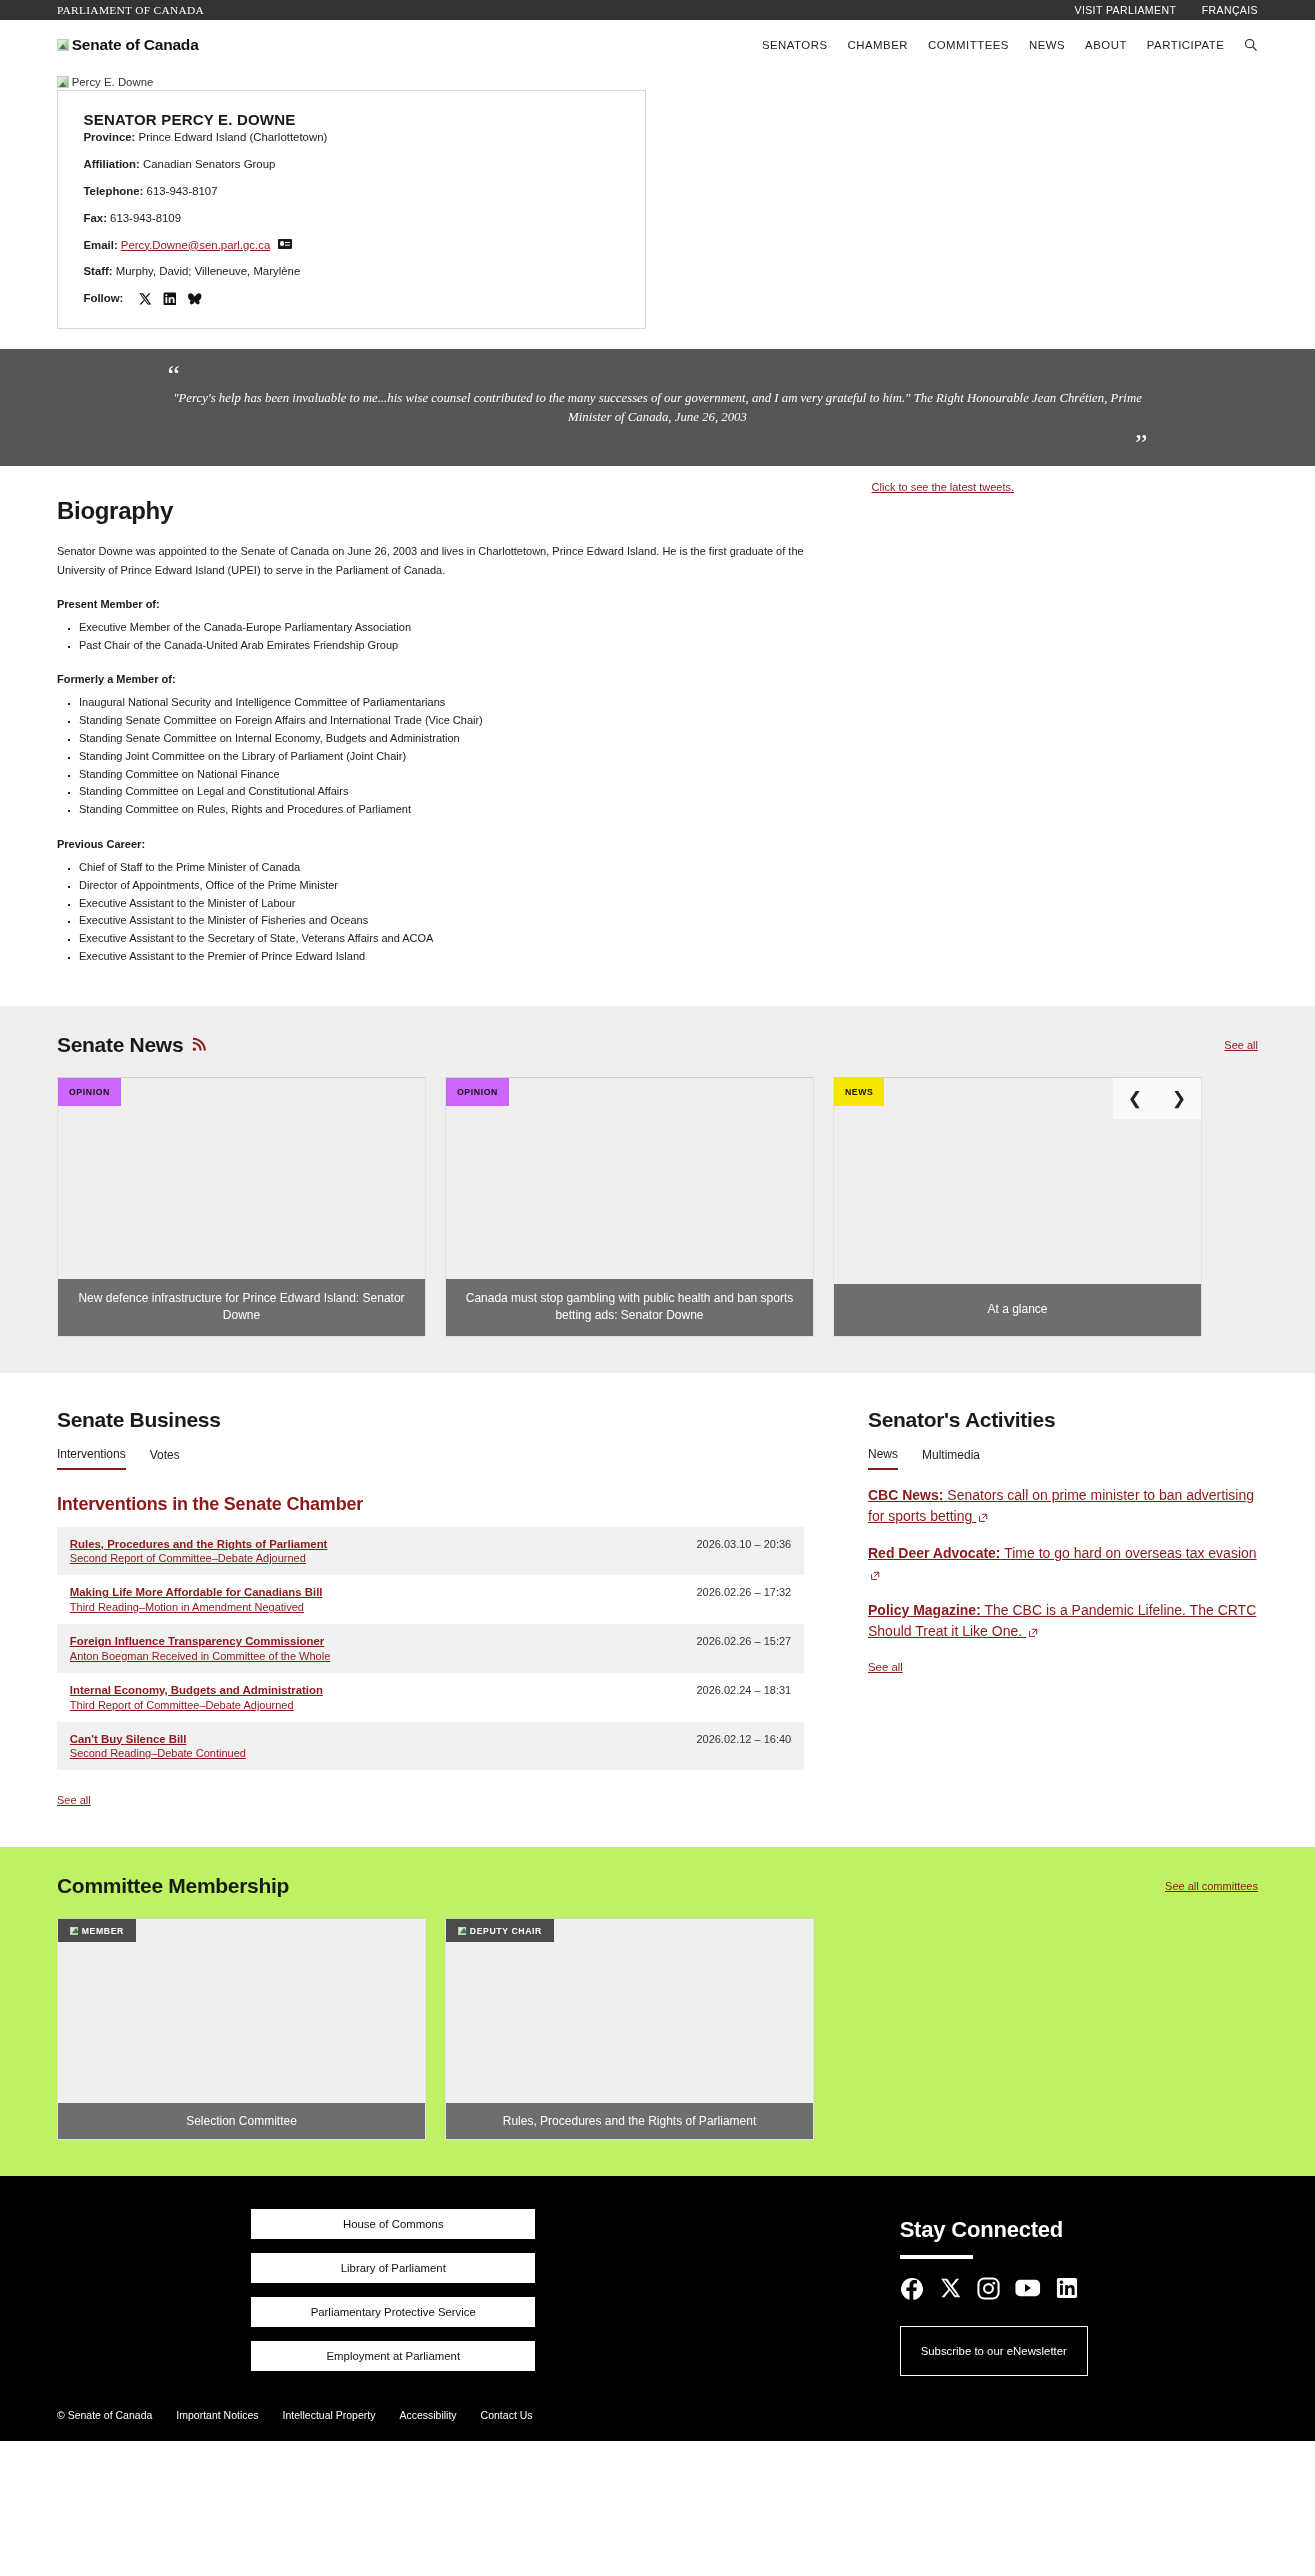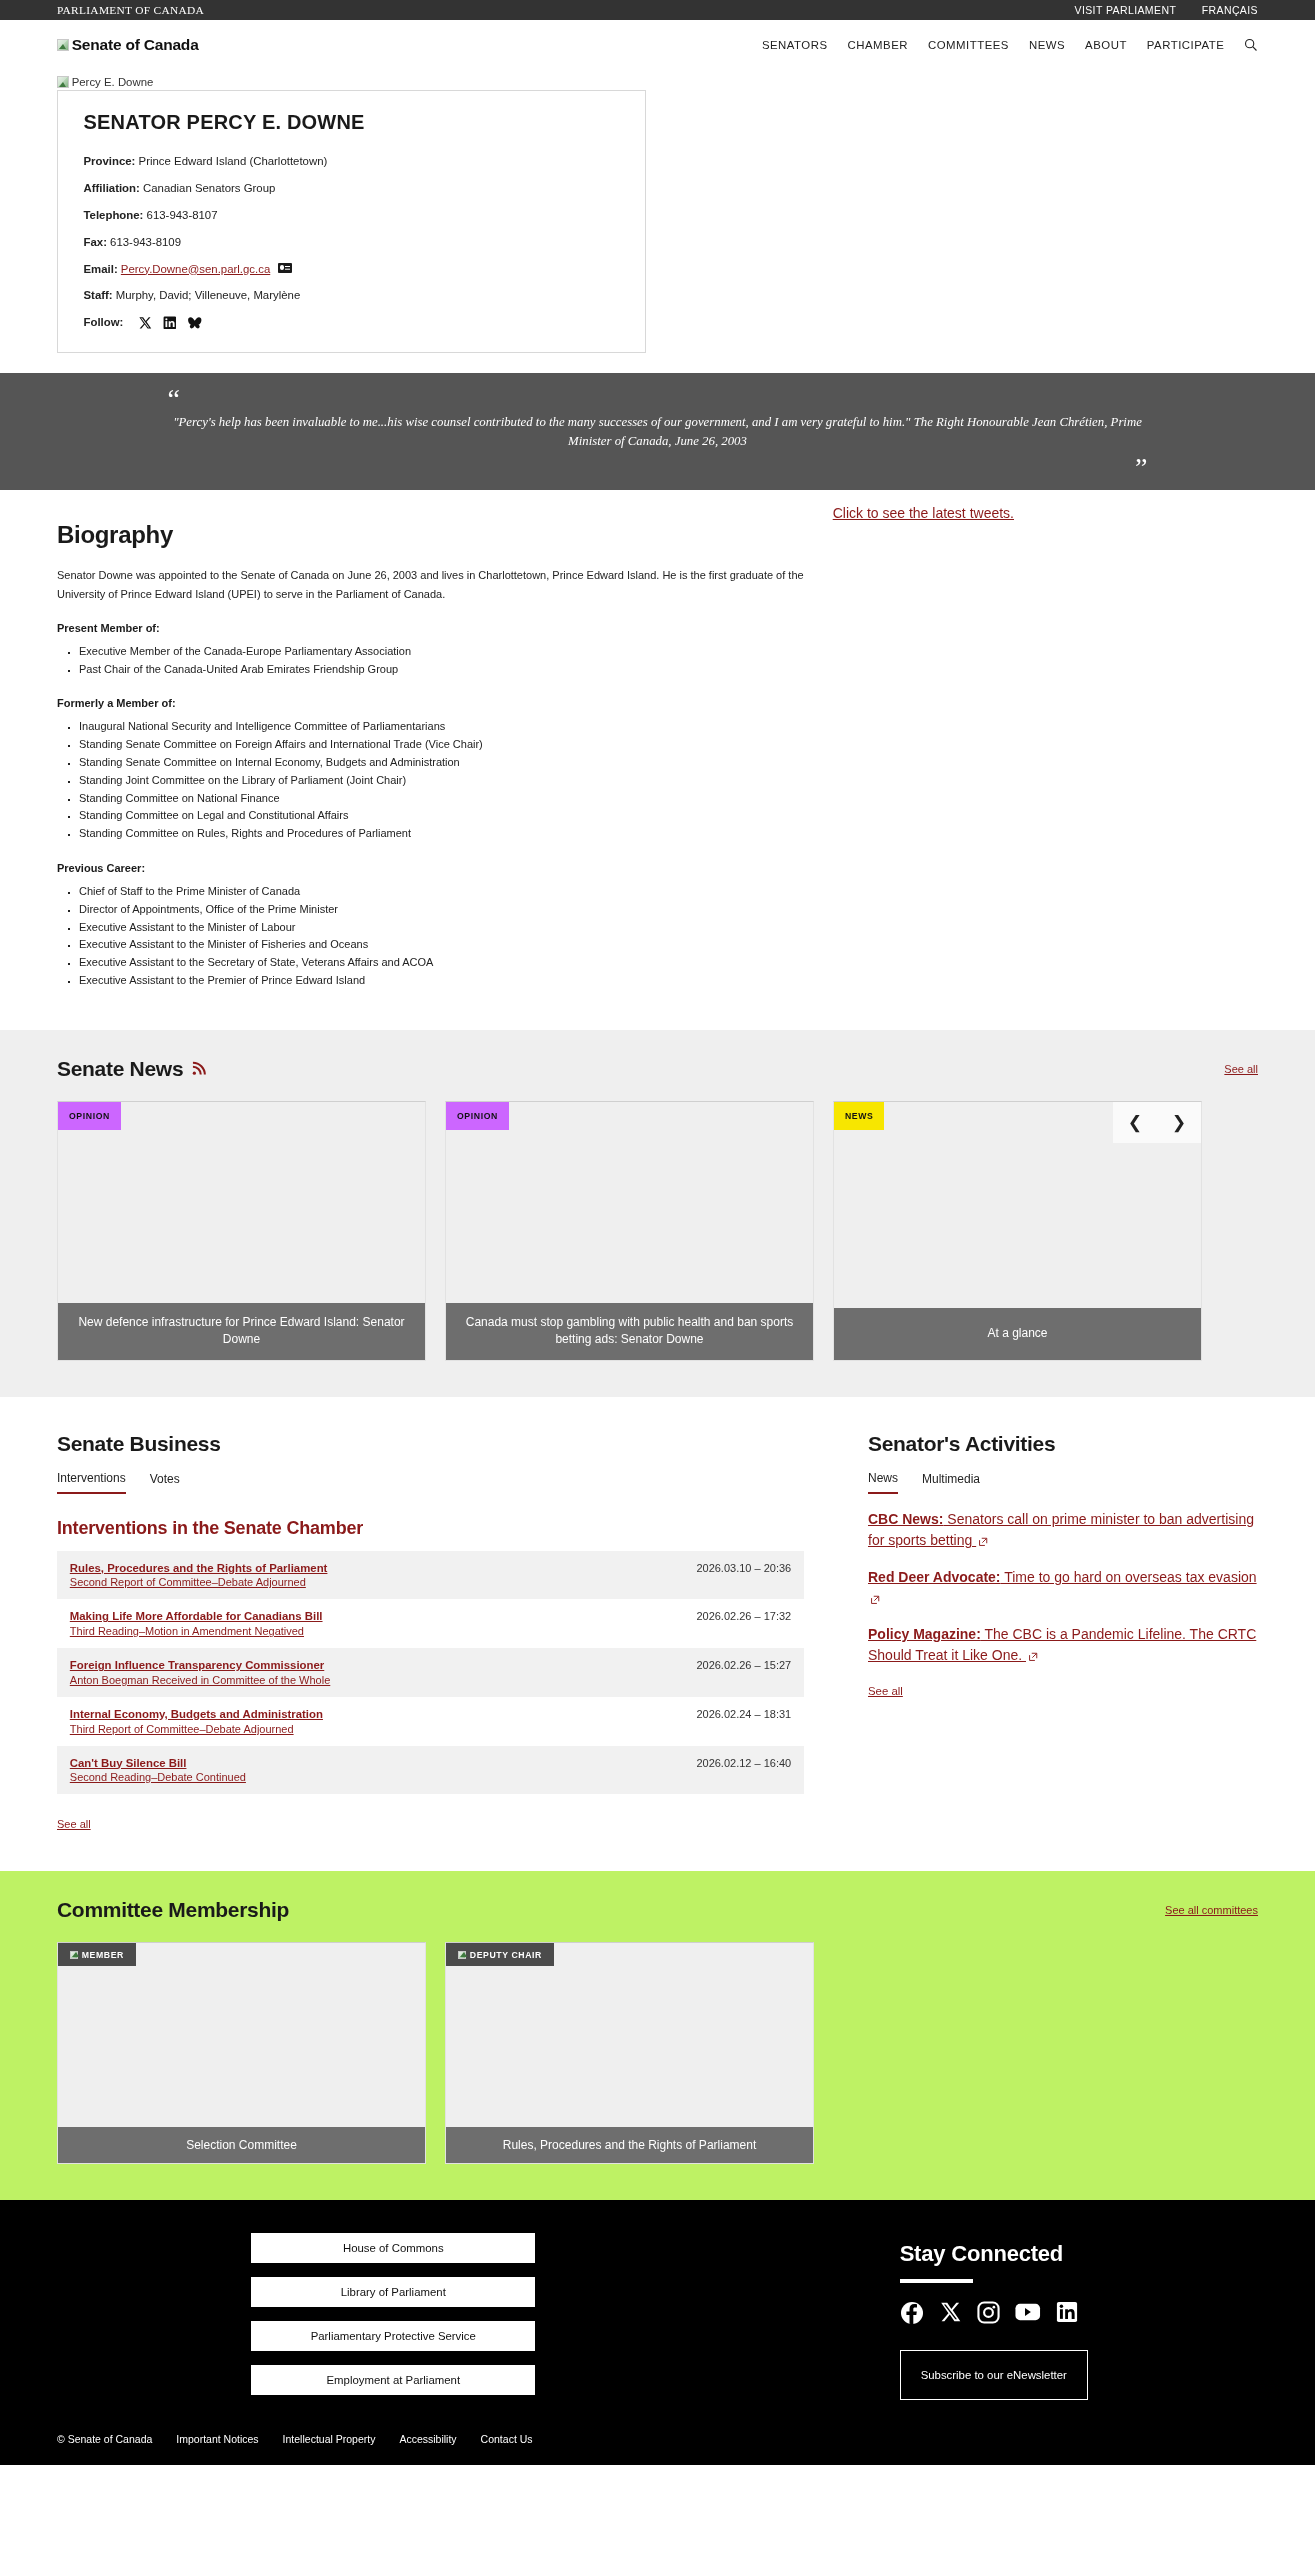--- a/index.html
+++ b/index.html
@@ -108,24 +108,24 @@
   }
   .hero-photo .alt { font-size: 11.4px; color: #333; }
   .infocard {
     width: 589px;
     border: 0.9px solid #d8d8d8;
     background: #fff;
     padding: 20px 25.5px 22px 25.5px;
     margin-top: 1.8px;
   }
   .infocard h1 {
-    font-size: 20px;
+    font-size: 15px;
     font-weight: bold;
     letter-spacing: 0.2px;
-    margin-bottom: 20px;
+    margin-bottom: 2px;
     text-transform: uppercase;
   }
   .inforow {
     font-size: 11.4px;
     line-height: 1.3;
     margin-bottom: 12px;
     color: #222;
   }
   .inforow b { font-weight: bold; }
   .inforow:last-child { margin-bottom: 0; }
@@ -175,21 +175,21 @@
     text-align: center;
     margin-top: 3.6px;
   }
 
   
   .bio-wrap { padding: 0 57px; position: relative; }
   .tweets-link {
     position: absolute;
     right: 301px;
     top: 14.6px;
-    font-size: 14px;
+    font-size: 11px;
   }
   .bio-wrap h2 {
     font-size: 24px;
     font-weight: bold;
     padding-top: 31px;
     letter-spacing: -0.3px;
   }
   .bio-p {
     font-size: 11px;
     line-height: 1.65;

